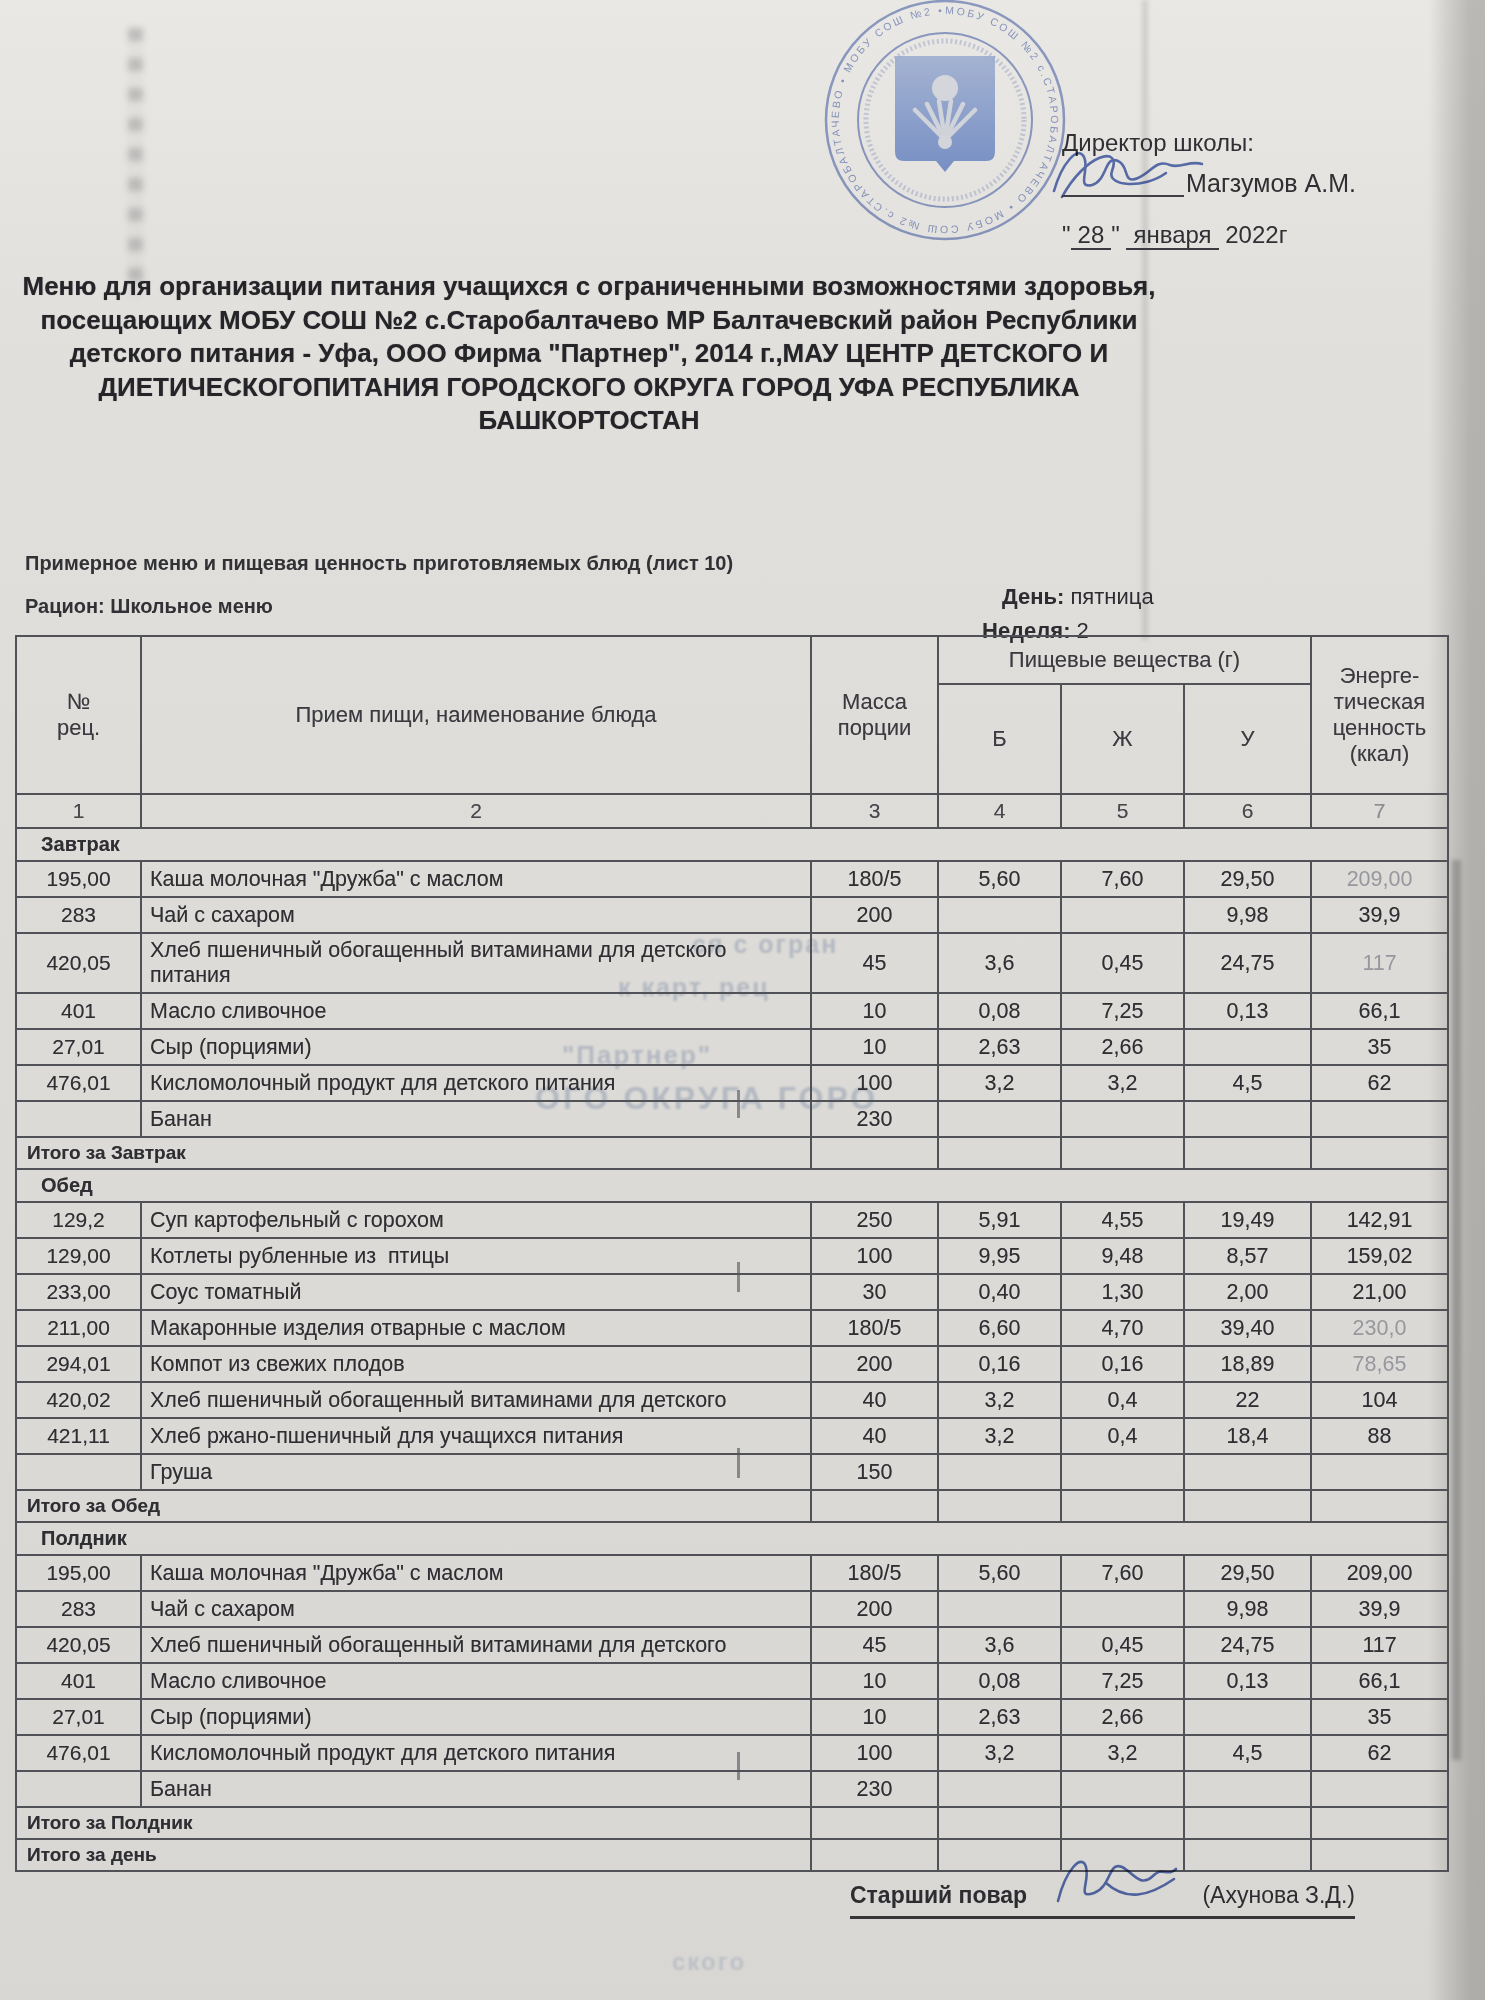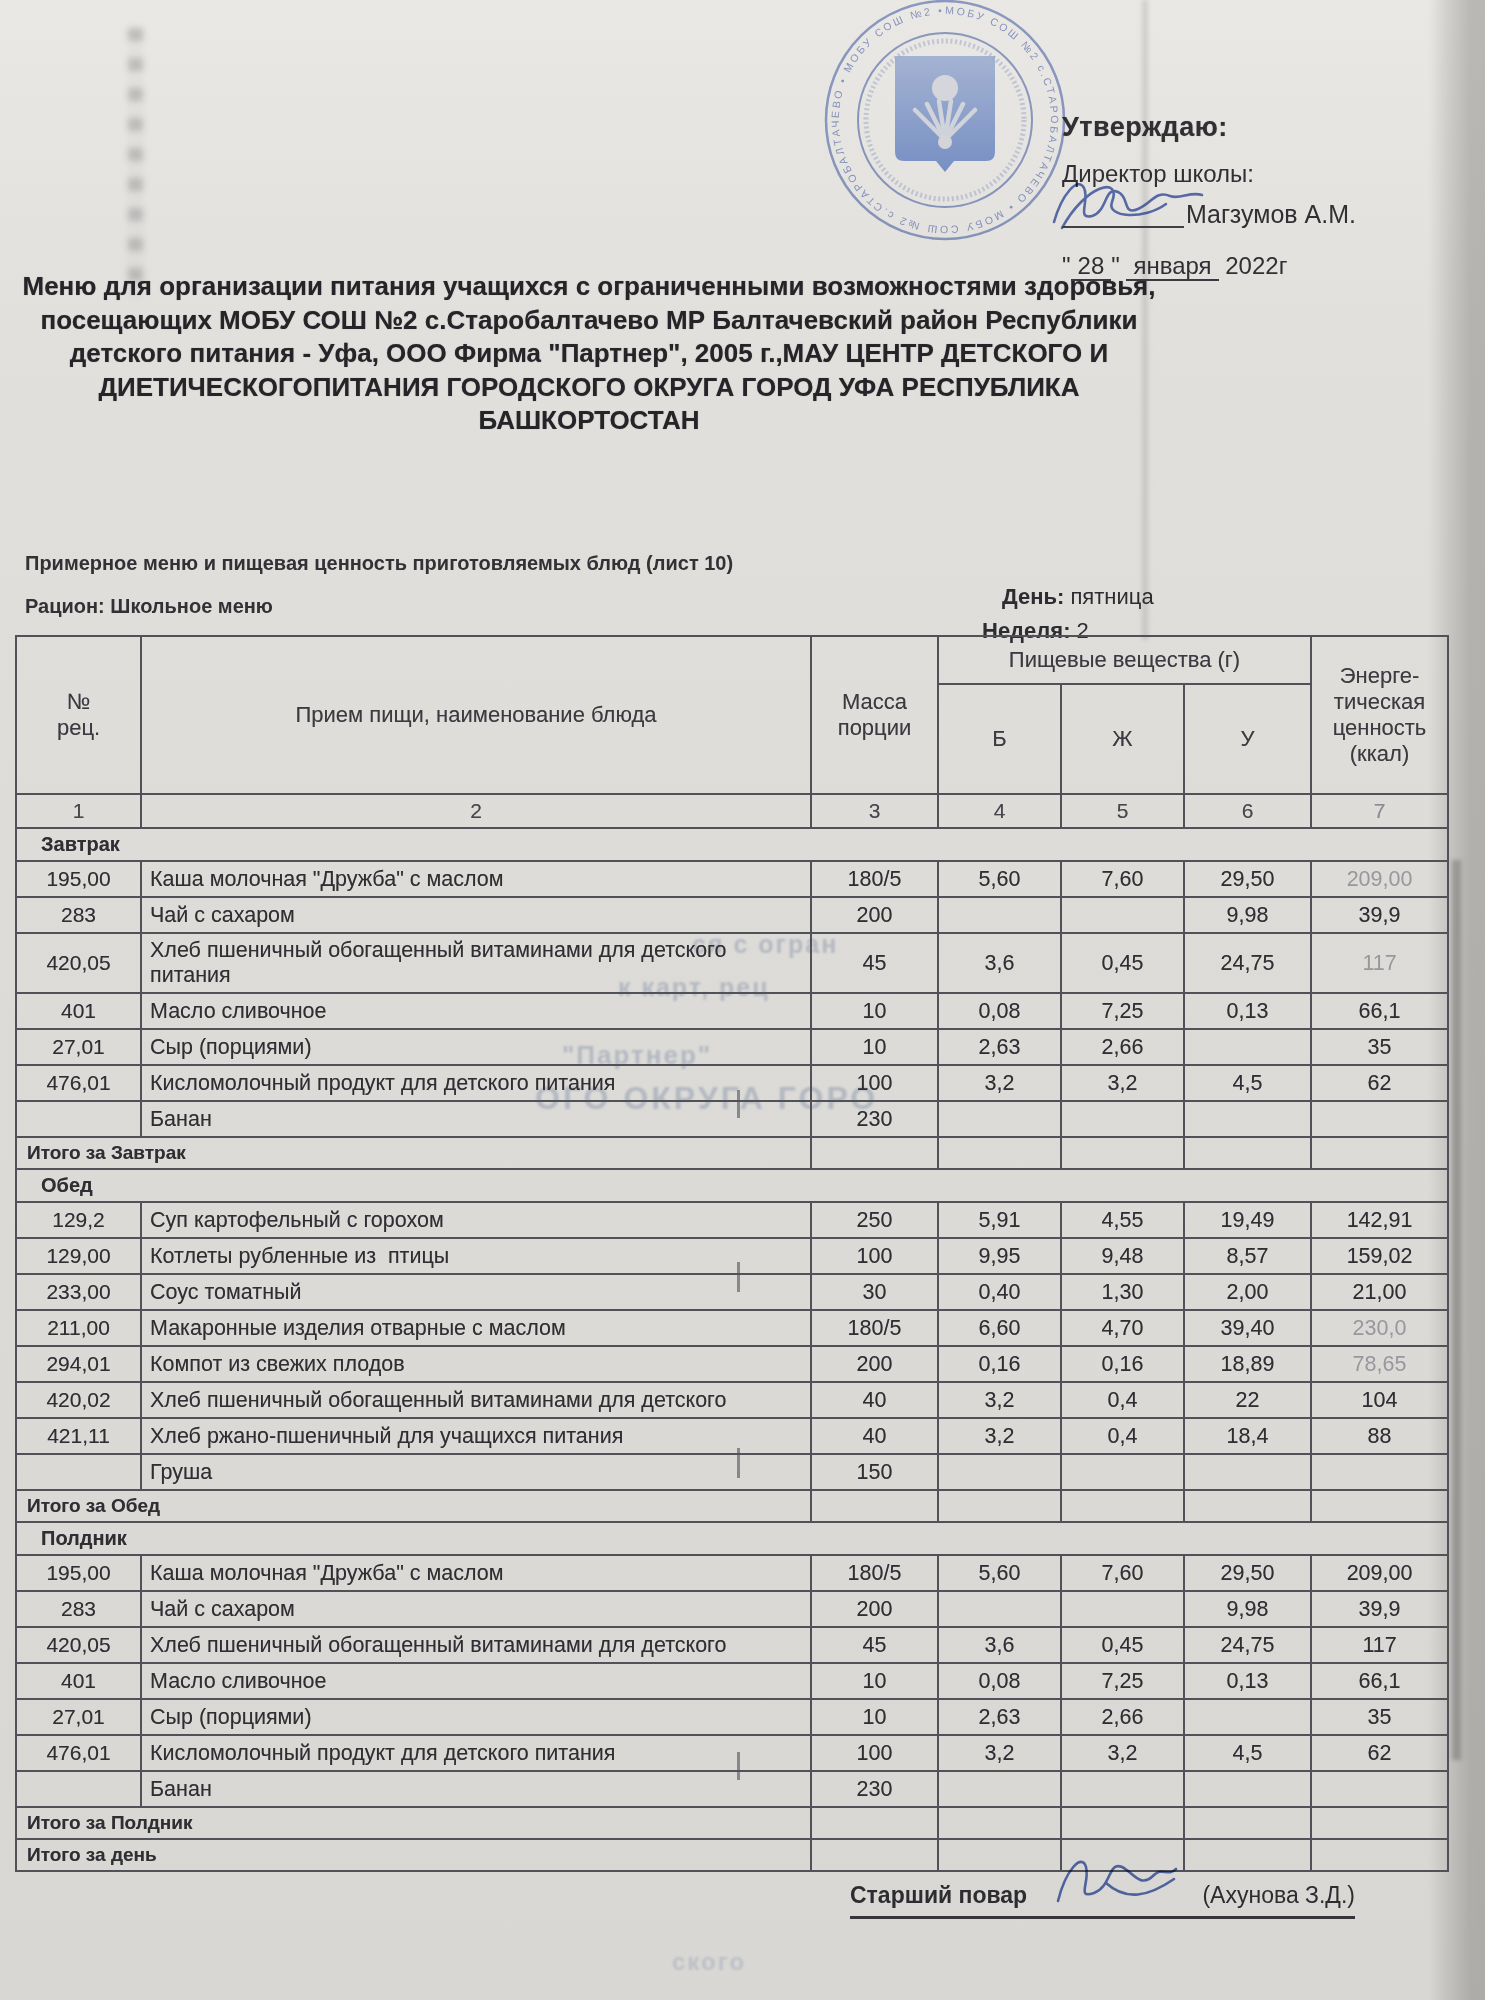--- a/index.html
+++ b/index.html
@@ -112,21 +112,20 @@
         <line x1="0" y1="22" x2="-6" y2="-17"></line>
         <line x1="0" y1="22" x2="6" y2="-17"></line>
         <line x1="0" y1="22" x2="18" y2="-14"></line>
         <line x1="0" y1="22" x2="30" y2="-8"></line>
       </g>
       <circle cx="0" cy="24" r="7" fill="#e9edf6"></circle>
     </g>
   </svg>
 
   <div class="approval">
-    <div class="approve">Утверждаю:</div>
     <div class="director">Директор школы:</div>
     <div class="sig-row">
       <svg class="sig-svg" width="170" height="80" viewBox="0 0 170 80">
         <g fill="none" stroke="#4a64b4" stroke-width="2.6" stroke-linecap="round" opacity=".88">
           <path d="M6,58 C14,30 30,12 36,24 C42,36 28,56 44,52 C60,47 56,22 70,28 C82,33 74,52 90,45 C104,39 108,26 122,32 C132,36 142,27 154,31"></path>
           <path d="M14,64 C38,20 74,12 64,38 C58,54 96,56 118,40"></path>
         </g>
       </svg>
       <span class="sig-underline"></span>
       <span class="dir-name">Магзумов А.М.</span>
@@ -134,21 +133,21 @@
     <div class="date-line">
       <span>"</span><span class="u">28</span><span>"</span>
       <span class="u">января</span>
       <span>2022г</span>
     </div>
   </div>
 
   <div class="title">
     <div>Меню для организации питания учащихся с ограниченными возможностями здоровья,</div>
     <div>посещающих МОБУ СОШ №2 с.Старобалтачево МР Балтачевский район Республики</div>
-    <div>детского питания - Уфа, ООО Фирма "Партнер", 2005 г.,МАУ ЦЕНТР ДЕТСКОГО И</div>
+    <div>детского питания - Уфа, ООО Фирма "Партнер", 2014 г.,МАУ ЦЕНТР ДЕТСКОГО И</div>
     <div>ДИЕТИЧЕСКОГОПИТАНИЯ ГОРОДСКОГО ОКРУГА ГОРОД УФА РЕСПУБЛИКА БАШКОРТОСТАН</div>
   </div>
 
   <div class="subtitle">Примерное меню и пищевая ценность приготовляемых блюд (лист 10)</div>
   <div class="ration">Рацион: Школьное меню</div>
 
   <div class="daywk">
     <div class="l1"><span class="b">День:</span> <span>пятница</span></div>
     <div><span class="b">Неделя:</span> <span>2</span></div>
   </div>

